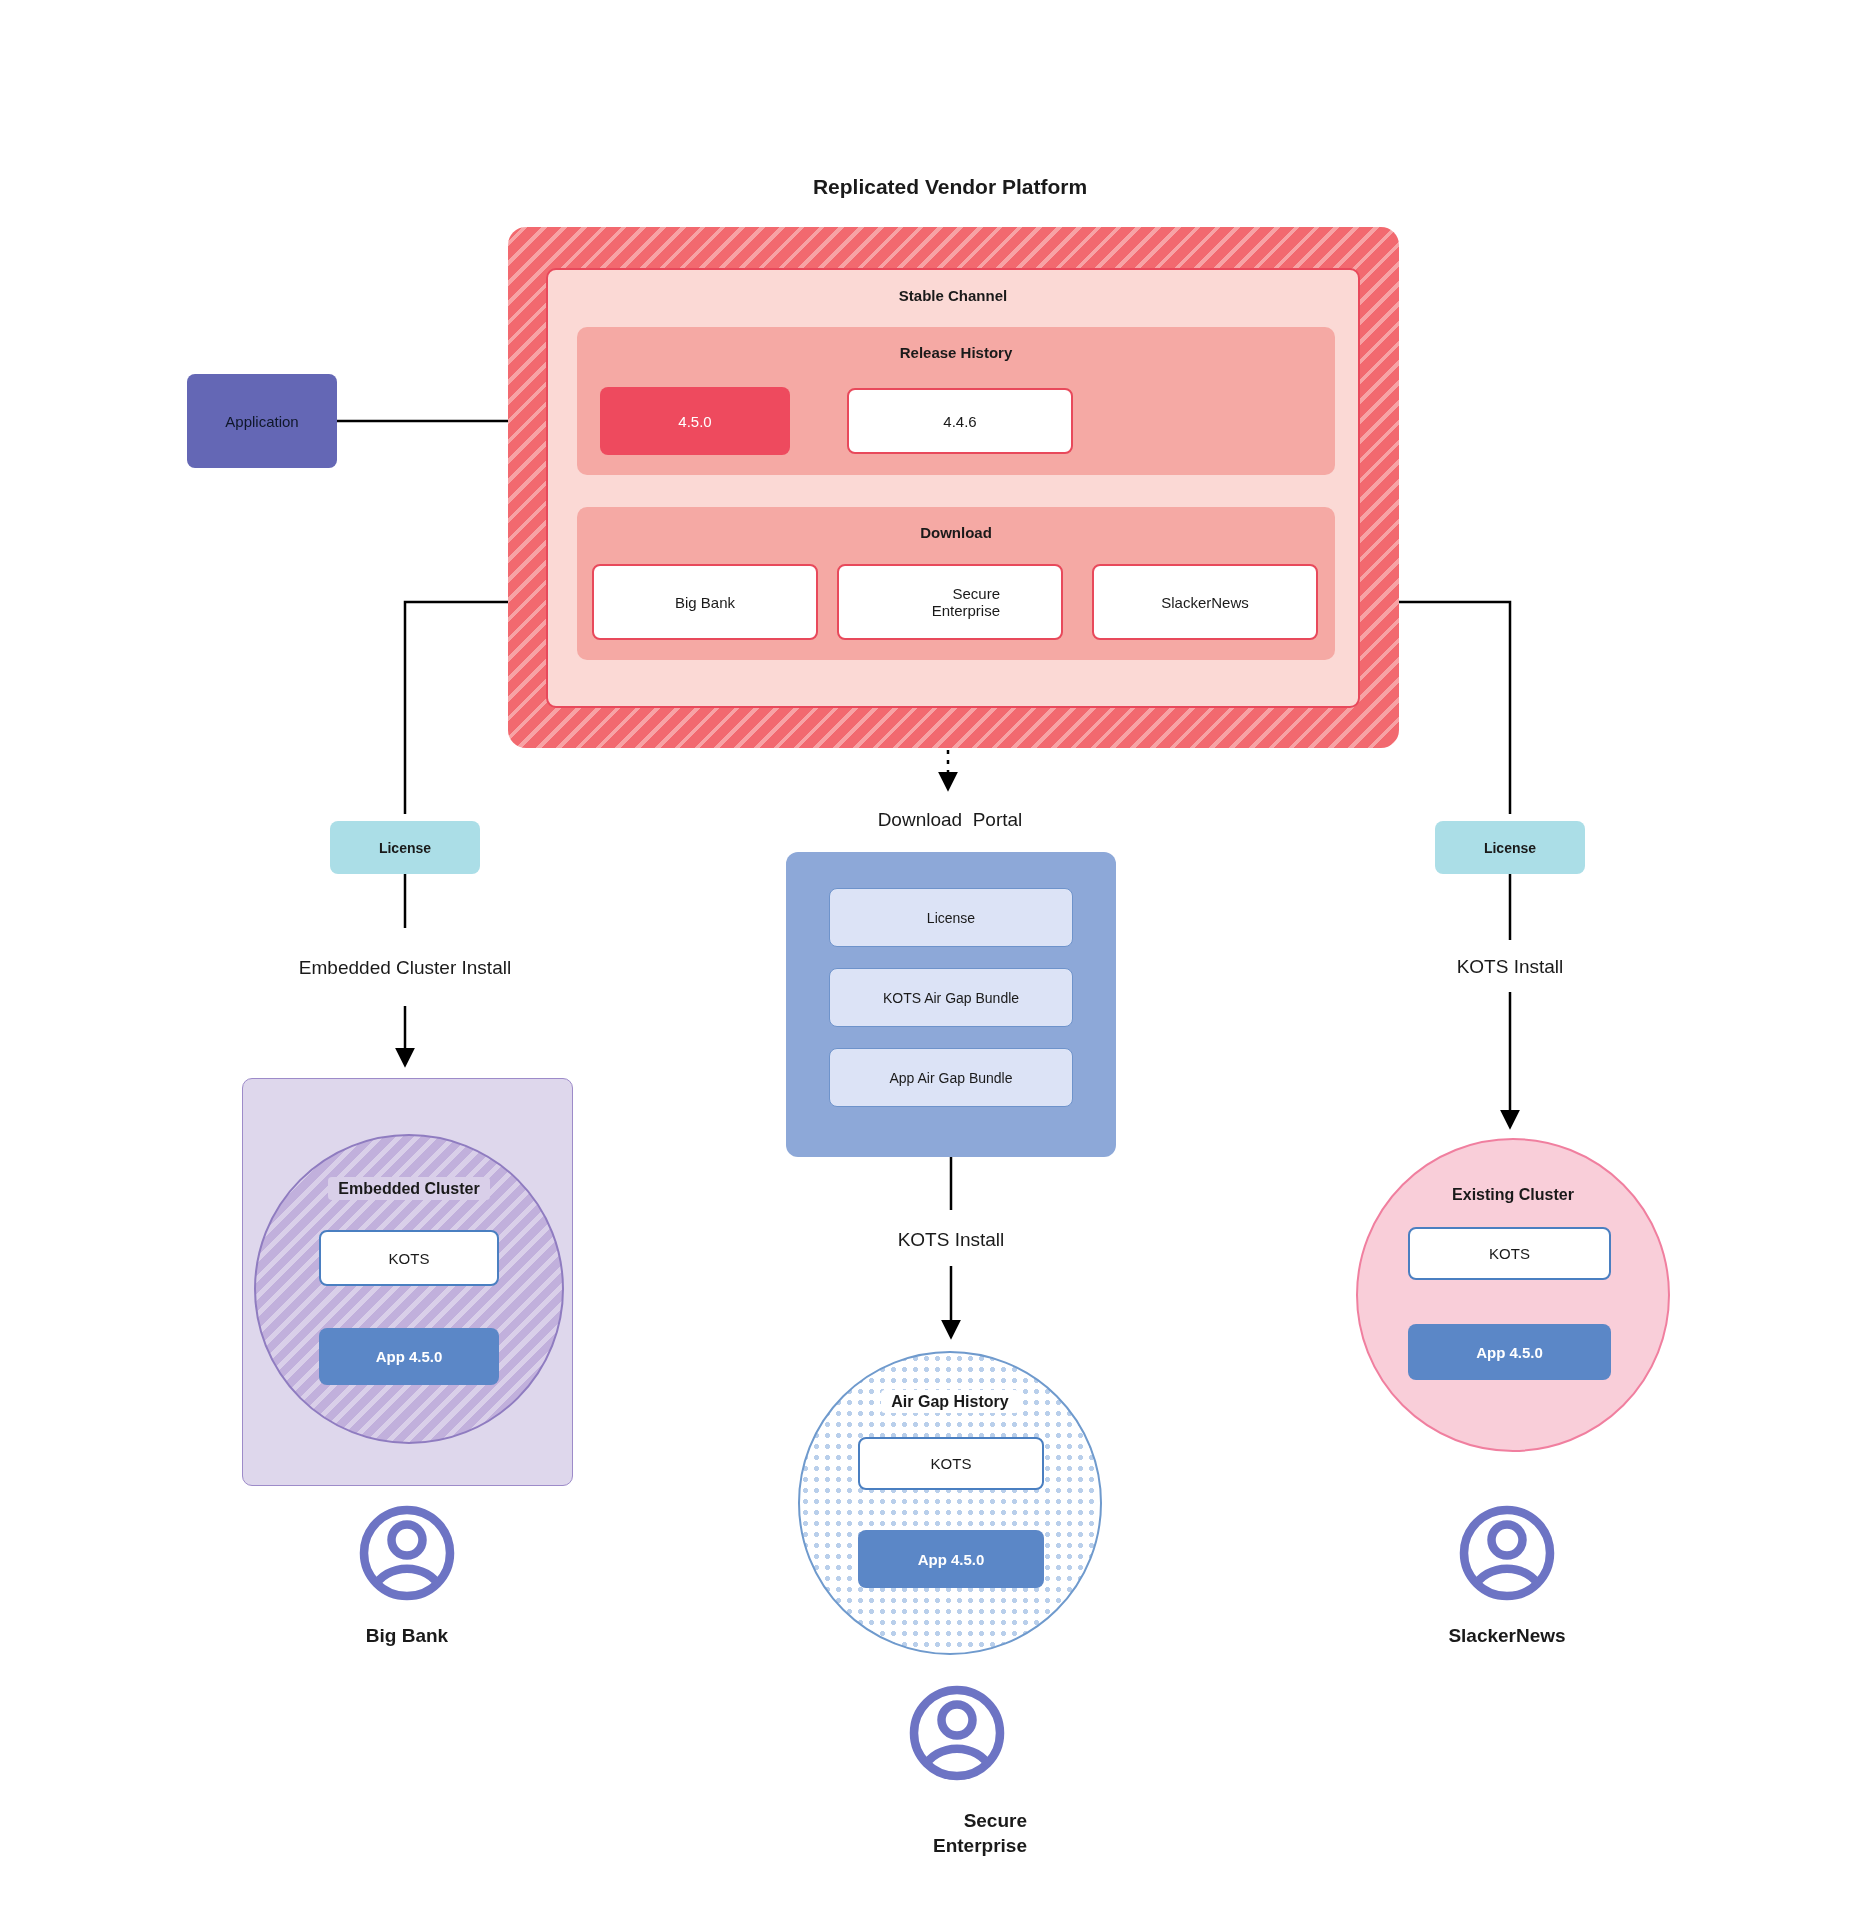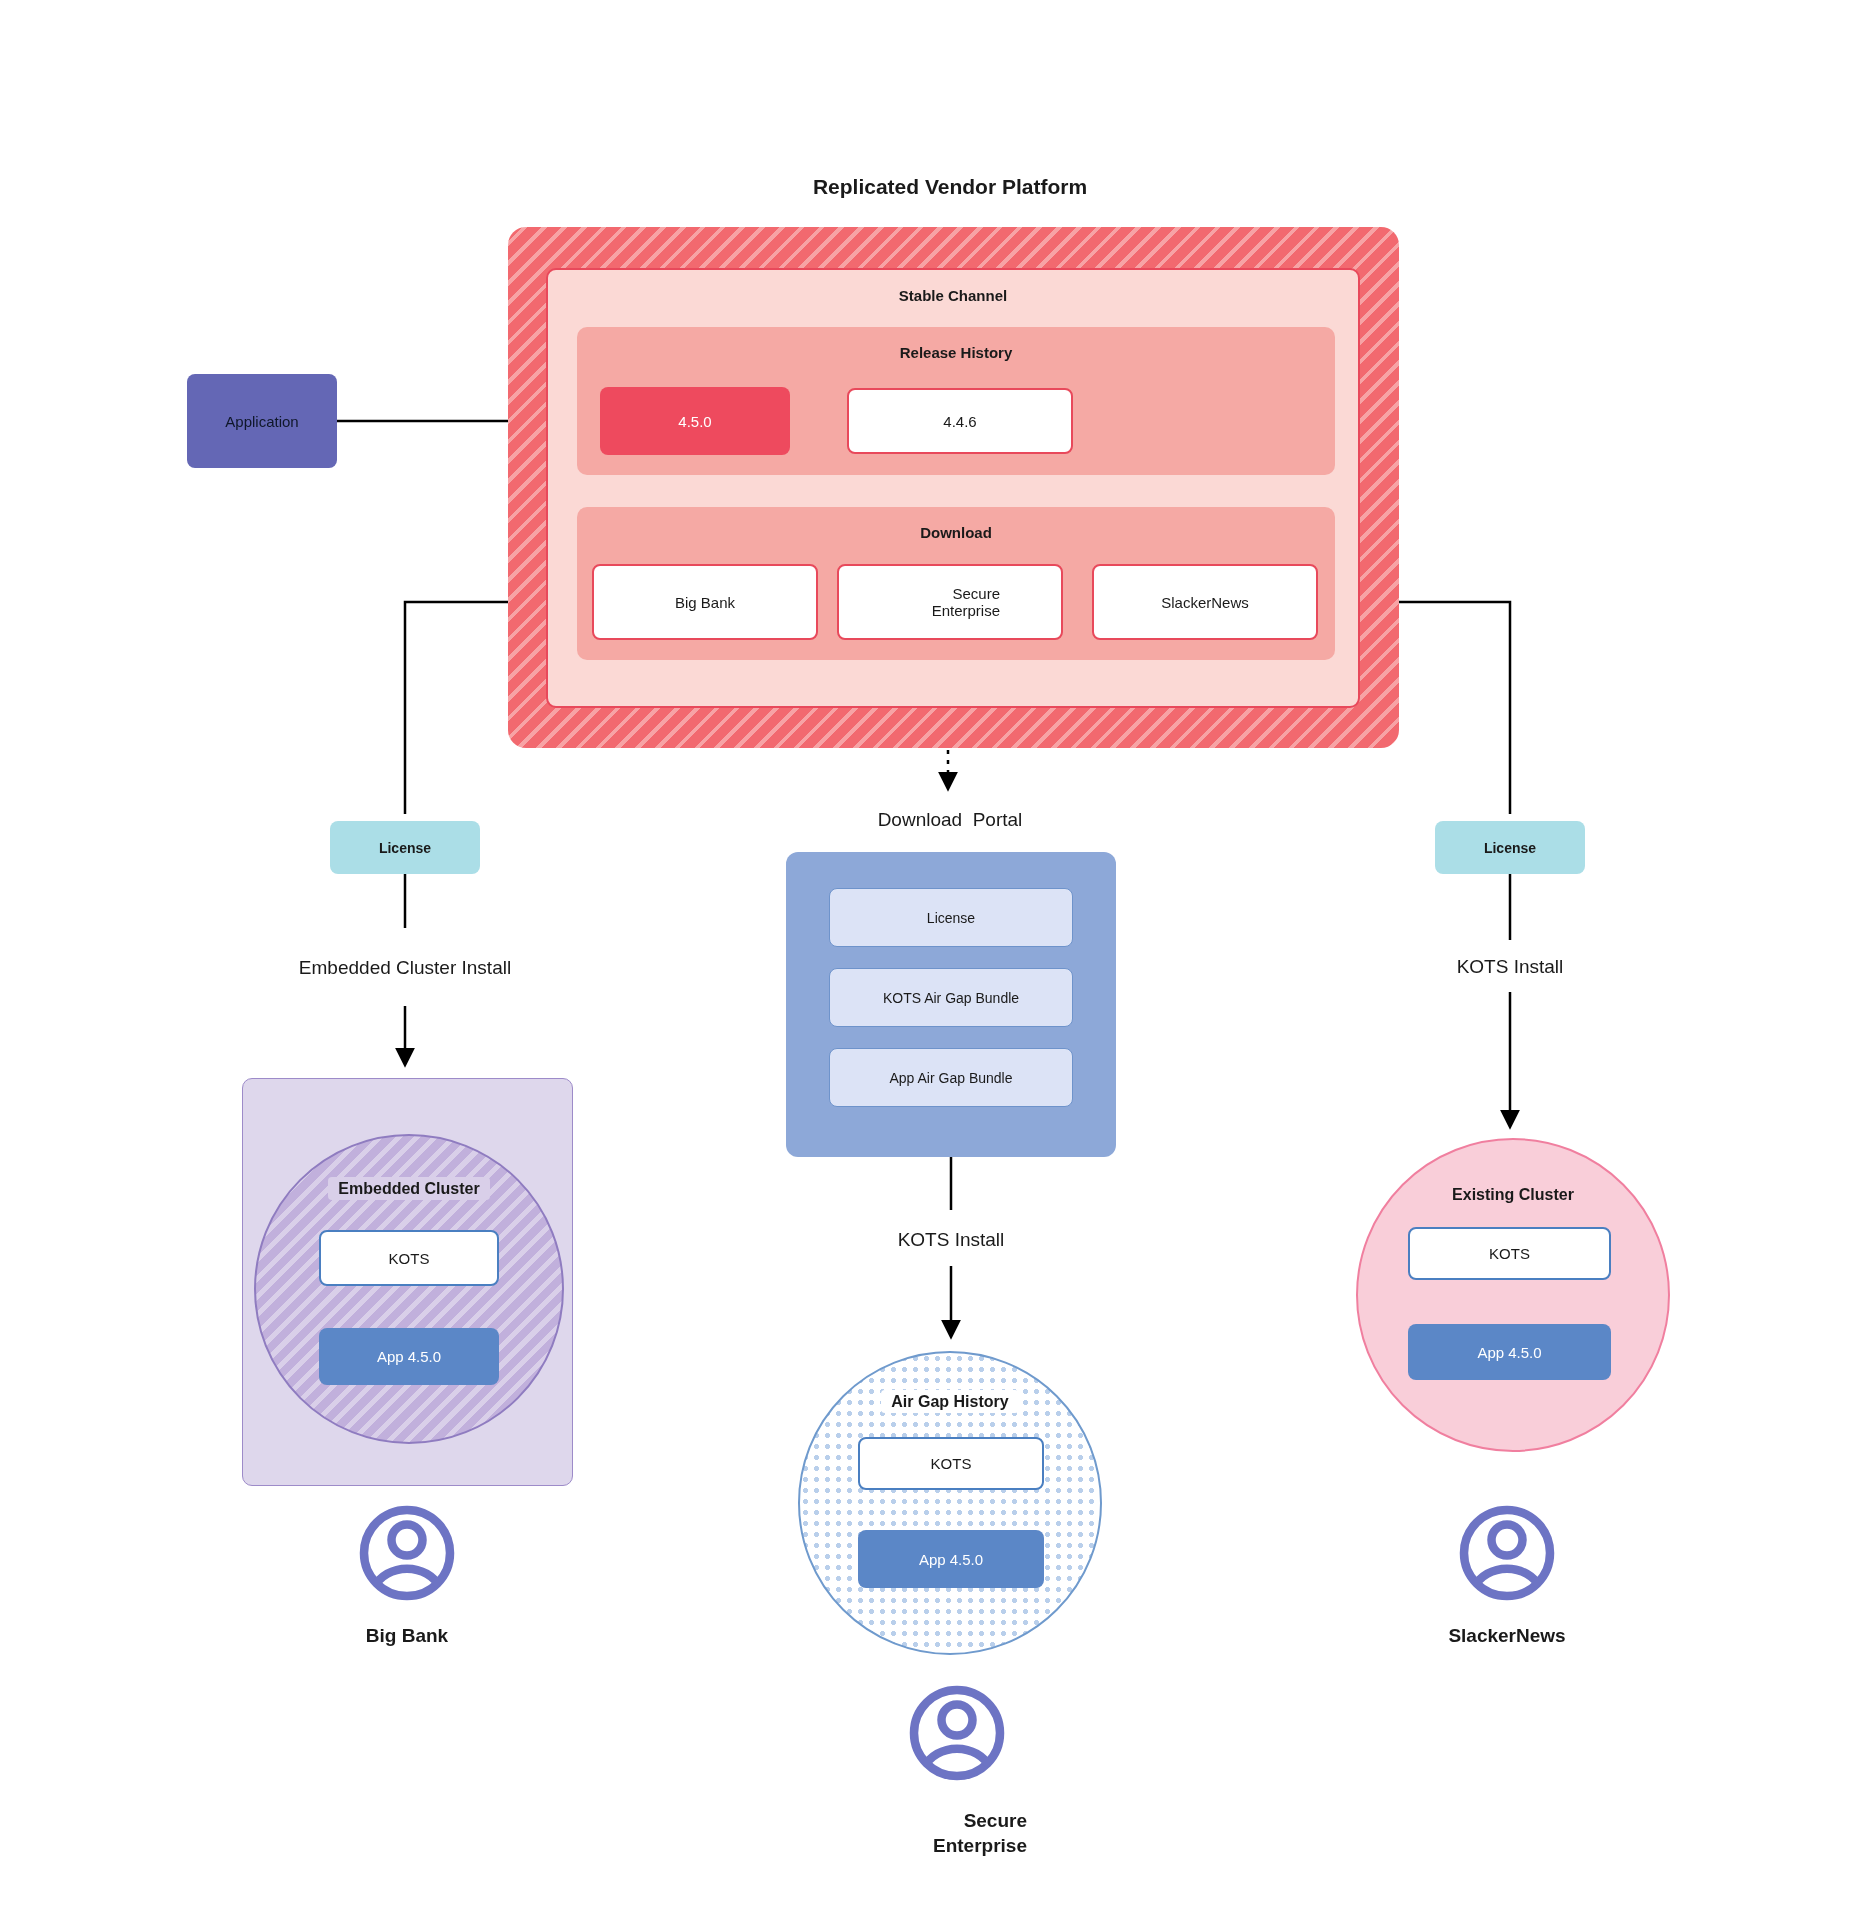--- a/index.html
+++ b/index.html
@@ -41,21 +41,21 @@
   .vm{background:var(--vm-bg);border:1.5px solid var(--vm-border);border-radius:10px;}
   .vm-label,.circle-label{position:absolute;left:0;width:100%;text-align:center;font-size:16px;font-weight:600;}
   .circle{border-radius:50%;}
   .embedded-circle{background:repeating-linear-gradient(135deg,var(--cluster-stripe-dark) 0 8px,var(--cluster-stripe-light) 8px 13px);border:2px solid var(--cluster-border-purple);}
   .circle-label .backing{padding:3px 10px;border-radius:4px;}
   .embedded-circle .backing{background:var(--cluster-stripe-light);}
   .airgap-circle{background-color:#fff;background-image:radial-gradient(var(--airgap-dot) 2.6px,transparent 2.8px);background-size:11px 11px;border:2px solid var(--airgap-border);}
   .airgap-circle .backing{background:#fff;}
   .existing-circle{background:var(--existing-bg);border:2px solid var(--existing-border);}
   .kots-box{background:#fff;border:2px solid var(--kots-border);border-radius:8px;font-size:15px;font-weight:500;}
-  .app-box{background:var(--app-blue);border-radius:8px;color:#fff;font-size:15px;font-weight:400;}
+  .app-box{background:var(--app-blue);border-radius:8px;color:#fff;font-size:15px;font-weight:700;}
 
   .person-icon circle,.person-icon path{fill:none;stroke:var(--user-icon);stroke-width:8.5;}
   .user-label{font-size:19px;font-weight:600;line-height:1.3;}
   .wrap-narrow{display:inline-block;max-width:100px;}
 </style>
 </head>
 <body>
 
 <div class="canvas">
 

